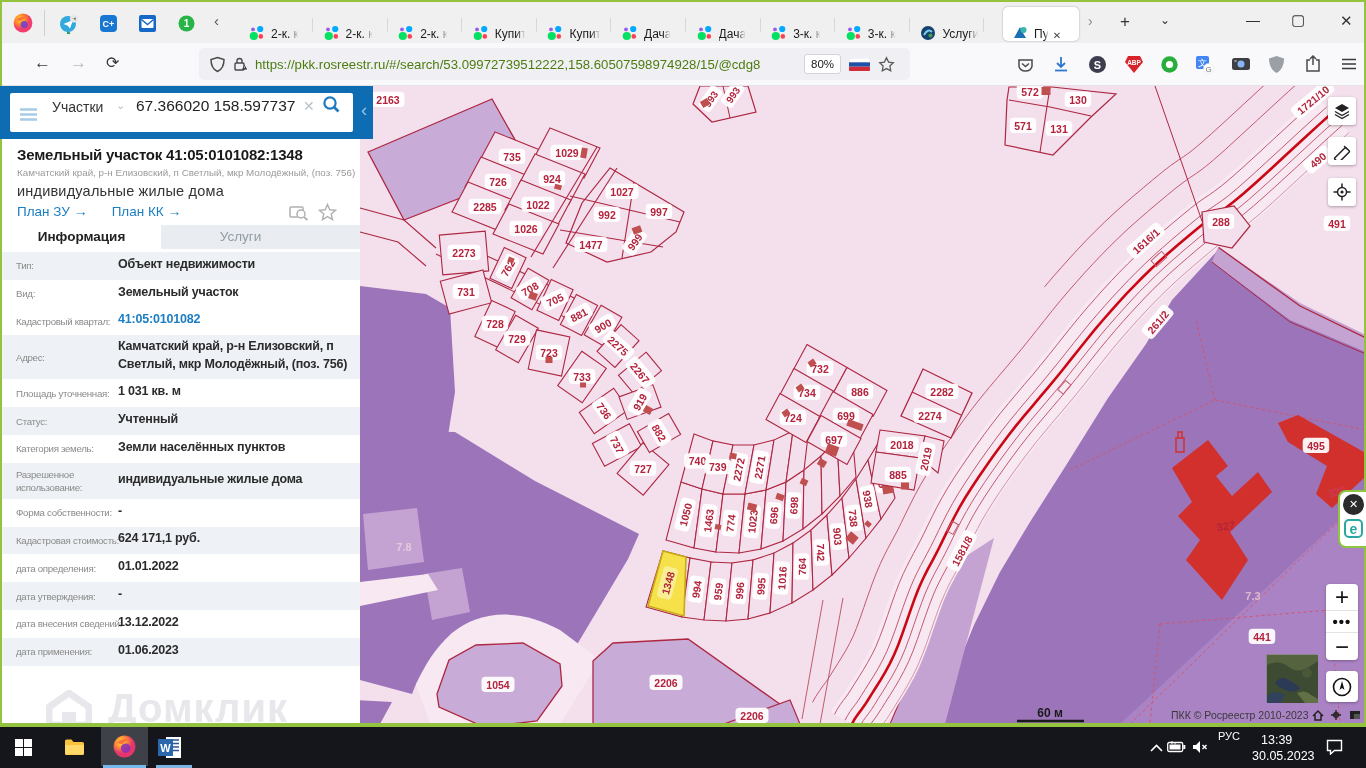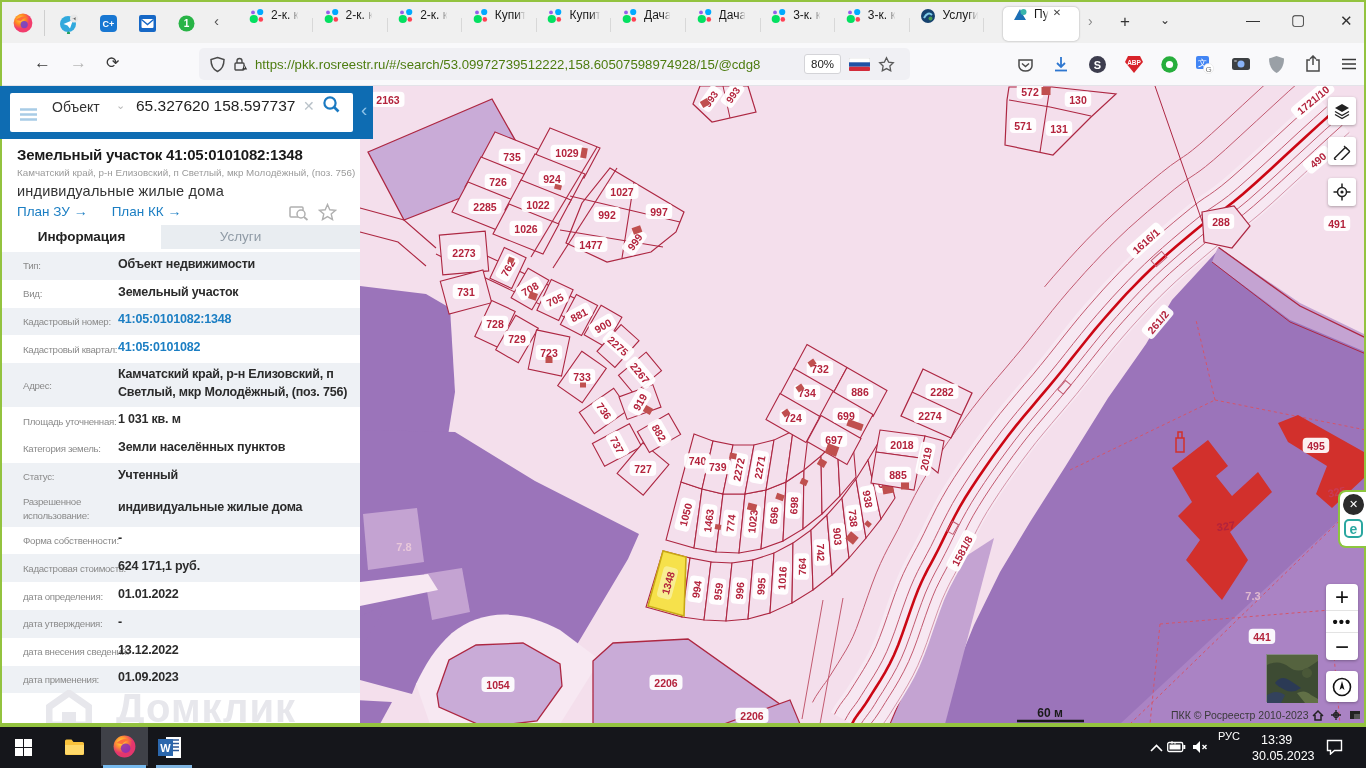--- a/index.html
+++ b/index.html
@@ -1,19 +1,19 @@
 <!DOCTYPE html>
 <html><head><meta charset="utf-8"><style>
 *{margin:0;padding:0;box-sizing:border-box}
 html,body{width:1366px;height:768px;overflow:hidden;font-family:"Liberation Sans",sans-serif}
 body{background:#93c33f;position:relative}
 #tabbar{position:absolute;left:2px;top:2px;width:1362px;height:41px;background:#f0f0f0}
 .ficon{position:absolute}
 .vsep{position:absolute;top:8px;width:1px;height:26px;background:#cfcfcf}
-.tab{position:absolute;top:6px;width:73px;height:33px;display:flex;align-items:flex-start;padding-left:9px;overflow:hidden}
+.tab{position:absolute;top:6px;width:73px;height:33px;display:flex;align-items:flex-end;padding-left:9px;overflow:hidden}
 .tab svg{flex-shrink:0}
 .tabt{font-size:12px;color:#1a1a1a;margin-left:6px;white-space:nowrap;overflow:hidden;max-width:40px;
  -webkit-mask-image:linear-gradient(90deg,#000 70%,transparent 98%);mask-image:linear-gradient(90deg,#000 70%,transparent 98%)}
 .tab:not(.active):after{content:"";position:absolute;right:0;top:10px;height:14px;width:1px;background:#d8d8d8}
 .tab.active{background:#fff;border-radius:5px;box-shadow:0 0 2px rgba(0,0,0,0.35);top:5px;height:34px;width:76px}
 .tabx{font-size:10px;color:#444;margin-left:4px}
 .tbtn{position:absolute;font-size:14px;color:#444}
 #navbar{position:absolute;left:2px;top:43px;width:1362px;height:43px;background:#f9f9fb;border-bottom:1px solid #e3e3e8}
 .nbtn{position:absolute;top:10px}
 .urlbox{position:absolute;left:197px;top:5px;width:711px;height:32px;background:#f0f0f4;border-radius:5px;display:flex;align-items:center}
@@ -30,25 +30,25 @@
 #paddr{position:absolute;left:15px;top:28px;font-size:9.8px;color:#9a9a9a;white-space:nowrap}
 #puse{position:absolute;left:15px;top:44px;font-size:14.5px;color:#333;letter-spacing:0.2px}
 #plinks{position:absolute;left:15px;top:64px;font-size:13.5px;color:#1b7ec3;width:330px}
 .plink .arr{font-size:14px}
 #ptabs{position:absolute;left:0;top:86px;width:358px;height:24px;display:flex;background:#e9edf1}
 .ptab{width:159px;text-align:center;font-size:13.5px;color:#909ba6;line-height:24px}
 .ptab.act{background:#fff;color:#222;font-weight:bold}
 #ptable{position:absolute;left:0;top:113px;width:358px}
 .prow{display:flex;min-height:27.8px;background:#fff;align-items:center}
 .prow.g{background:#eef1f5}
-.plab{width:116px;padding-left:21px;font-size:9.7px;letter-spacing:-0.3px;color:#8a8a8a;flex-shrink:0;line-height:1.35;white-space:nowrap}
+.plab{width:116px;padding-left:14px;font-size:9.7px;letter-spacing:-0.3px;color:#8a8a8a;flex-shrink:0;line-height:1.35;white-space:nowrap}
 .pval{font-size:12.5px;font-weight:bold;color:#2b2b2b;padding:0 4px 4px 0;line-height:1.45;letter-spacing:-0.2px;white-space:nowrap}
 .pval a{color:#1b7ec3;font-weight:bold}
 #wmark{position:absolute;left:44px;top:547px;display:flex;align-items:center;color:#e7e7ec;font-weight:bold;font-size:40px}
-#wmark span{margin-left:24px;letter-spacing:1px}
+#wmark span{margin-left:16px;letter-spacing:1px}
 #greenline{position:absolute;left:2px;top:723px;width:1362px;height:4px;background:#93c33f}
 .mapbtn{position:absolute;width:28px;height:28px;background:#fff;border-radius:3px;box-shadow:0 1px 3px rgba(0,0,0,0.3);display:flex;align-items:center;justify-content:center}
 #extbox{position:absolute;left:1338px;top:490px;width:30px;height:58px;background:#fff;border:2px solid #8dc63f;border-right:none;border-radius:8px 0 0 8px}
 #extx{position:absolute;left:3px;top:2px;width:21px;height:21px;border-radius:50%;background:#2b2b2b;color:#fff;font-size:11px;text-align:center;line-height:21px}
 #exte{position:absolute;left:4px;top:27px;width:19px;height:19px;border-radius:5px;border:2px solid #2aa7a0;color:#2aa7a0;font-size:14px;font-weight:bold;text-align:center;line-height:16px}
 #zoomstack{position:absolute;left:1326px;top:584px;width:32px;background:#fff;border-radius:4px;box-shadow:0 1px 3px rgba(0,0,0,0.3)}
 .zbtn{height:27px;display:flex;align-items:center;justify-content:center;color:#111}
 #satthumb{position:absolute;left:1266px;top:654px;width:51px;height:48px;border:1px solid #888}
 #taskbar{position:absolute;left:0;top:727px;width:1366px;height:41px;background:#15161b}
 #fftile{position:absolute;left:101px;top:0;width:47px;height:39px;background:#3f4148;display:flex;align-items:center;justify-content:center}
@@ -777,44 +777,40 @@
     </div>
  <div id="ptable">
       <div class="prow g">
         <div class="plab">Тип:</div>
         <div class="pval">Объект недвижимости</div>
       </div>
       <div class="prow">
         <div class="plab">Вид:</div>
         <div class="pval">Земельный участок</div>
       </div>
-      <div class="prow g">
-        <div class="plab">Кадастровый номер:</div>
-        <div class="pval"><a>41:05:0101082:1348</a></div>
-      </div>
       <div class="prow">
         <div class="plab">Кадастровый квартал:</div>
         <div class="pval"><a>41:05:0101082</a></div>
       </div>
       <div class="prow g" style="min-height:44px">
         <div class="plab">Адрес:</div>
         <div class="pval">Камчатский край, р-н Елизовский, п<br>Светлый, мкр Молодёжный, (поз. 756)</div>
       </div>
       <div class="prow">
         <div class="plab">Площадь уточненная:</div>
         <div class="pval">1 031 кв. м</div>
       </div>
+      <div class="prow g">
+        <div class="plab">Статус:</div>
+        <div class="pval">Учтенный</div>
+      </div>
       <div class="prow">
         <div class="plab">Категория земель:</div>
         <div class="pval">Земли населённых пунктов</div>
       </div>
-      <div class="prow g">
-        <div class="plab">Статус:</div>
-        <div class="pval">Учтенный</div>
-      </div>
       <div class="prow g" style="min-height:36px">
         <div class="plab">Разрешенное<br>использование:</div>
         <div class="pval">индивидуальные жилые дома</div>
       </div>
       <div class="prow">
         <div class="plab">Форма собственности:</div>
         <div class="pval">-</div>
       </div>
       <div class="prow g">
         <div class="plab">Кадастровая стоимость:</div>
@@ -827,38 +823,38 @@
       <div class="prow g">
         <div class="plab">дата утверждения:</div>
         <div class="pval">-</div>
       </div>
       <div class="prow">
         <div class="plab">дата внесения сведений:</div>
         <div class="pval">13.12.2022</div>
       </div>
       <div class="prow g">
         <div class="plab">дата применения:</div>
-        <div class="pval">01.09.2023</div>
+        <div class="pval">01.06.2023</div>
       </div>
     </div>
  <div id="wmark">
       <svg width="46" height="38" viewBox="0 0 46 38">
         <path d="M23,3 L43,17 V35 H3 V17 Z" fill="none" stroke="#e7e7ec" stroke-width="7" stroke-linejoin="round"></path>
         <rect x="16" y="22" width="14" height="13" fill="#e7e7ec"></rect>
       </svg>
       <span>Домклик</span>
     </div>
 </div>
 <div id="searchbox">
  <svg style="position:absolute;left:20px;top:22px" width="17" height="13" viewBox="0 0 17 13">
       <path d="M0,1.5 h17 M0,6.5 h17 M0,11.5 h17" stroke="#a8cce6" stroke-width="2.6"></path>
     </svg>
- <span style="position:absolute;left:52px;top:13px;font-size:14px;color:#333">Объект</span>
+ <span style="position:absolute;left:52px;top:13px;font-size:14px;color:#333">Участки</span>
  <span style="position:absolute;left:116px;top:13px;font-size:11px;color:#b8b8b8">⌄</span>
- <span style="position:absolute;left:136px;top:11px;font-size:15.5px;color:#222">65.327620 158.597737</span>
+ <span style="position:absolute;left:136px;top:11px;font-size:15.5px;color:#222">67.366020 158.597737</span>
  <span style="position:absolute;left:303px;top:12px;font-size:14px;color:#b9c2c9">✕</span>
  <svg style="position:absolute;left:322px;top:9px" width="19" height="19" viewBox="0 0 19 19">
       <circle cx="8" cy="8" r="5.6" fill="none" stroke="#1b7ac2" stroke-width="2.2"></circle>
       <path d="M12,12 l4.5,4.5" stroke="#1b7ac2" stroke-width="2.6"></path>
     </svg>
 </div>
 <div id="collapsearr">‹</div>
 
 <div id="greenline"></div>
 

